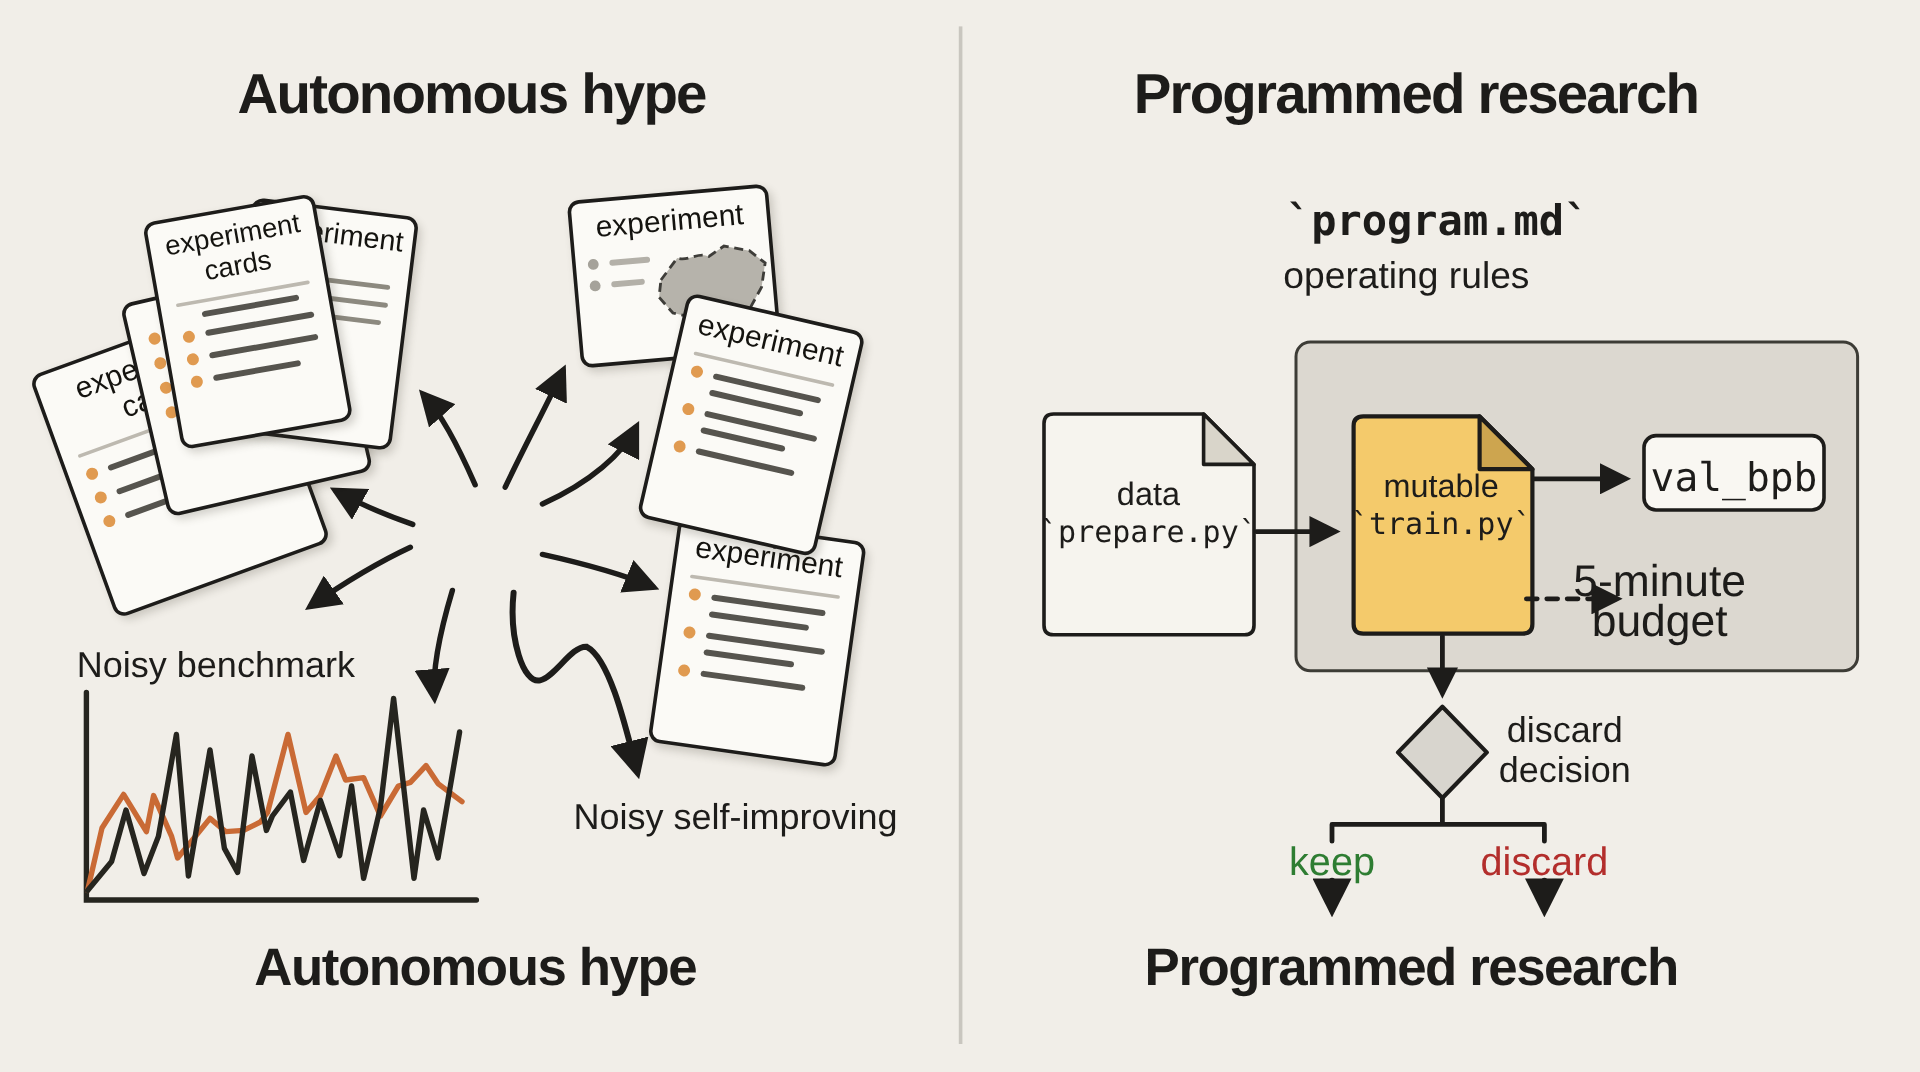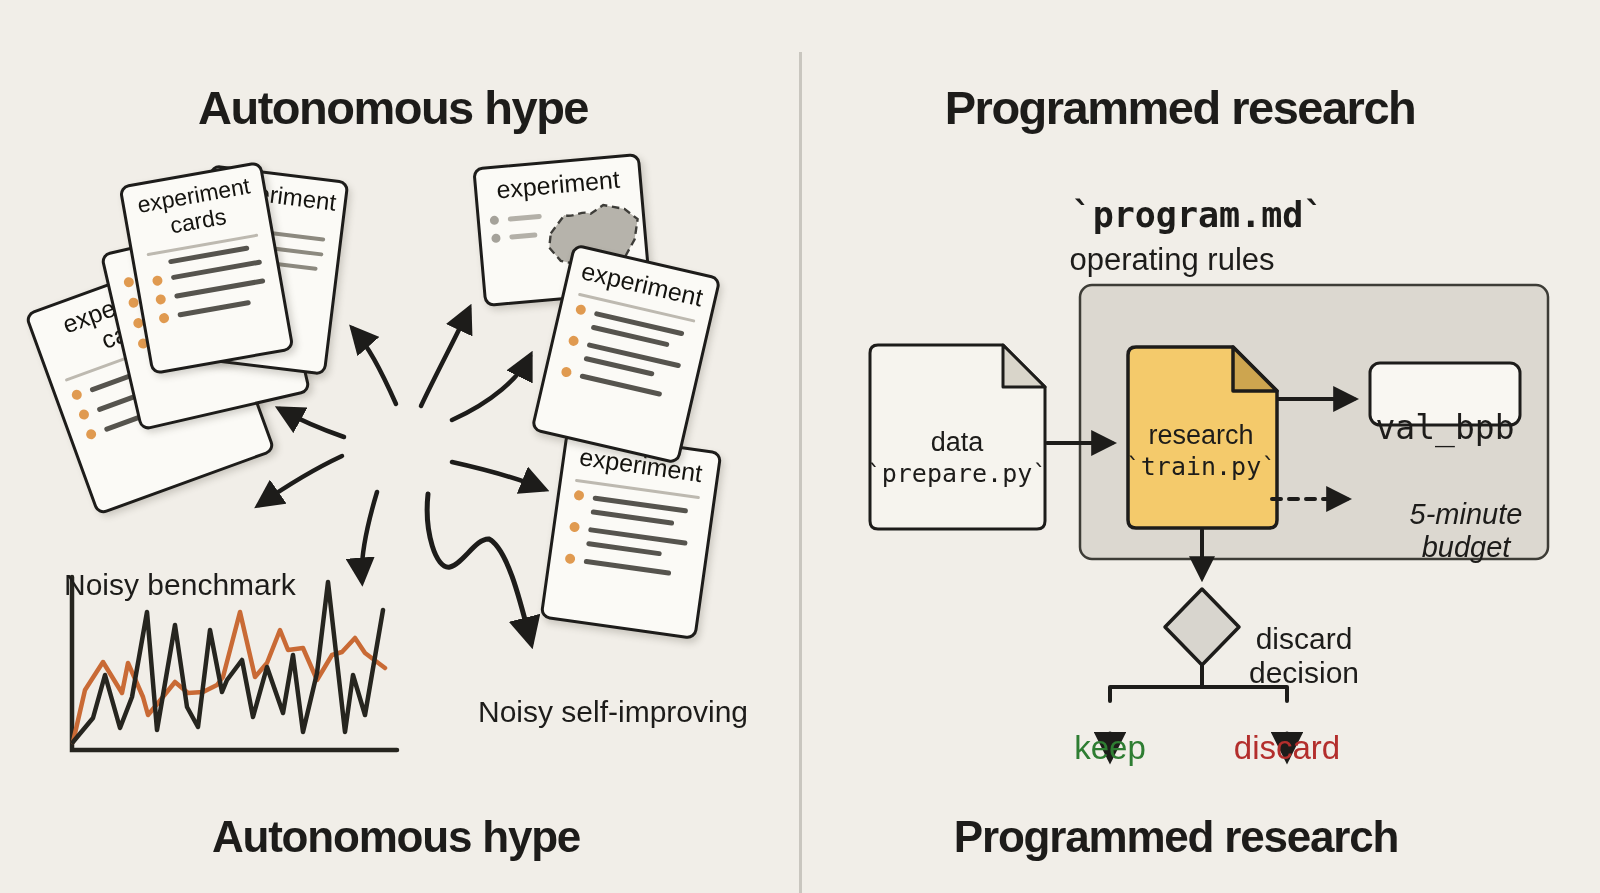--- a/index.html
+++ b/index.html
@@ -1,19 +1,19 @@
 <!DOCTYPE html>
 <html><head>
 <meta charset="utf-8">
 <style>
   html,body{margin:0;padding:0;}
   body{width:1600px;height:893px;overflow:hidden;background:#f1eee8;
        font-family:"Liberation Sans",sans-serif;color:#1d1c1a;}
   #canvas{position:relative;width:1600px;height:893px;background:#f1eee8;}
-  .abs{position:absolute;margin-top:30px;}
+  .abs{position:absolute;}
   .cx{transform:translateX(-50%);}
   .mono{font-family:"DejaVu Sans Mono",monospace;}
 
   
   .big-title{font-size:47px;font-weight:700;letter-spacing:-1.5px;white-space:nowrap;}
   .bottom-title{font-size:44px;font-weight:700;letter-spacing:-1.2px;white-space:nowrap;}
   .center-label{font-size:33px;line-height:37px;text-align:center;}
   .plain-label{font-size:30px;line-height:35px;}
   .two-line{text-align:center;}
 
@@ -243,26 +243,26 @@
 
   <div class="abs txt big-title cx" style="left:1180px;top:50px;">Programmed research</div>
 
   <div class="abs txt mono cx" style="left:1198px;top:165px;font-size:35px;font-weight:700;">`program.md`</div>
   <div class="abs txt cx" style="left:1172px;top:212px;font-size:31px;">operating rules</div>
 
 
   <div class="abs txt cx" style="left:957px;top:397px;font-size:27px;">data</div>
   <div class="abs txt mono cx" style="left:957px;top:429px;font-size:25px;">`prepare.py`</div>
 
-  <div class="abs txt cx" style="left:1201px;top:390px;font-size:27px;">research</div>
+  <div class="abs txt cx" style="left:1201px;top:390px;font-size:27px;">mutable</div>
   <div class="abs txt mono cx" style="left:1201px;top:422px;font-size:25px;">`train.py`</div>
 
   <div class="abs txt mono cx" style="left:1445px;top:378px;font-size:33px;">val_bpb</div>
 
-  <div class="abs txt plain-label two-line cx" style="left:1466px;top:468px;line-height:33px;font-size:29px;font-style:italic;">
+  <div class="abs txt plain-label two-line cx" style="left:1383px;top:468px;line-height:33px;font-size:37px;">
     <div>5-minute</div>
     <div>budget</div>
   </div>
 
   <div class="abs txt plain-label two-line cx" style="left:1304px;top:592px;line-height:34px;font-size:30px;">
     <div>discard</div>
     <div>decision</div>
   </div>
 
   <div class="abs txt cx" style="left:1110px;top:699px;font-size:33px;color:#2e7d32;">keep</div>

